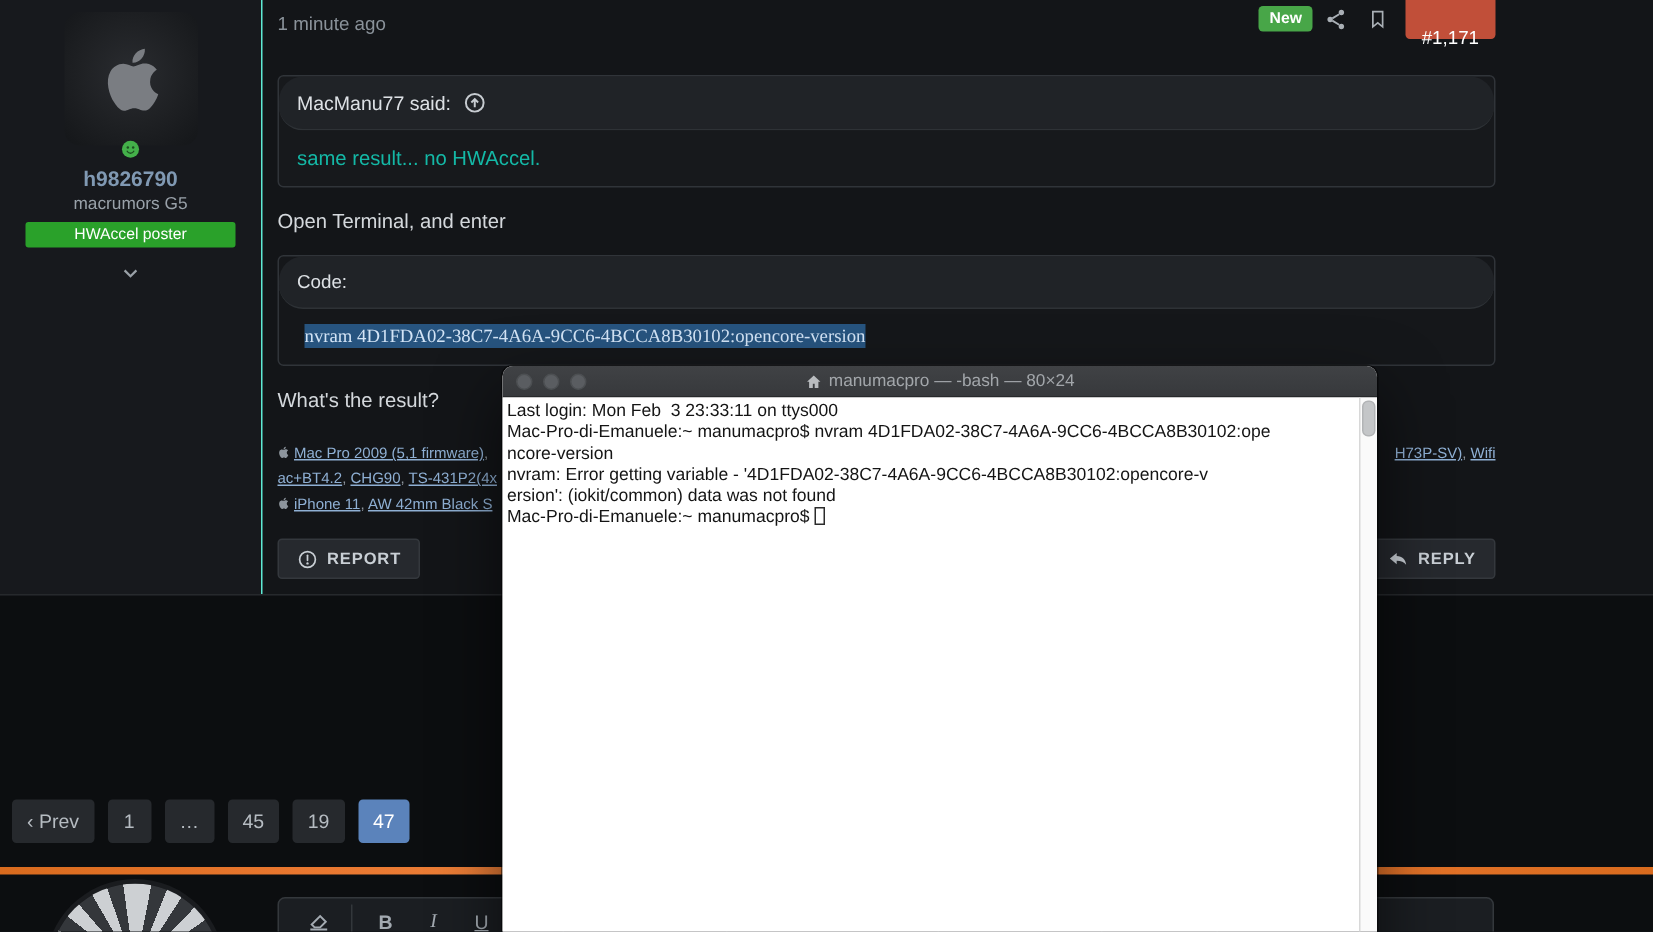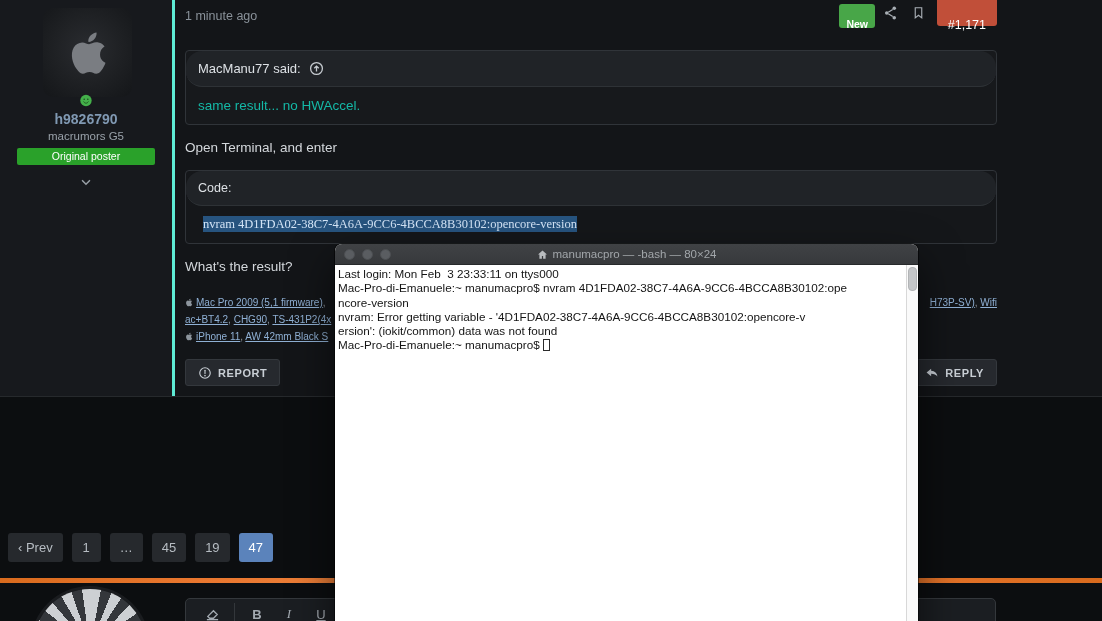--- a/index.html
+++ b/index.html
@@ -16,34 +16,34 @@
   html,body{width:1102px;height:621px;}
   body{
     position:relative;overflow:hidden;background:#0c0e10;
     font-family:"Liberation Sans",sans-serif;color:#d3d7db;
   }
   button{background:none;border:0;cursor:pointer;font-family:inherit;color:inherit;}
   a{cursor:pointer;}
 
   
   .post{position:absolute;left:0;top:0;width:1102px;height:397px;background:#131518;border-bottom:1px solid #26292c;}
-  .sidebar{position:absolute;left:0;top:0;width:175px;height:396px;background:#17191d;border-right:3px solid #5eead4;text-align:center;}
+  .sidebar{position:absolute;left:0;top:0;width:175px;height:396px;background:#17191d;border-right:1px solid #5eead4;text-align:center;}
   .avatar{position:absolute;left:43px;top:8px;width:89px;height:89px;border-radius:10px;
     background:radial-gradient(circle at 50% 46%,#2a2c30 0%,#1e2023 55%,#141619 100%);
     display:flex;align-items:center;justify-content:center;}
   .online-badge{position:absolute;top:93px;left:50%;transform:translateX(-50%);width:13px;height:13px;border-radius:50%;}
   .username{position:absolute;top:111px;left:0;width:100%;font-size:14px;font-weight:bold;color:var(--username-blue);text-decoration:none;}
   .usertitle{position:absolute;top:130px;left:0;width:100%;font-size:11.5px;color:#99a1a9;}
   .op-badge{position:absolute;top:148px;left:17px;right:17px;height:17px;line-height:17px;border-radius:2px;
     background:var(--op-badge-green);color:#fff;font-size:10.5px;}
   .sidebar-chevron{position:absolute;top:175px;left:50%;transform:translateX(-50%);}
 
   .content{position:absolute;left:185px;top:0;width:812px;height:397px;}
   .timestamp{position:absolute;top:9px;left:0;font-size:12.5px;color:#8a929a;text-decoration:none;}
-  .new-badge{position:absolute;top:4px;right:122px;height:17px;line-height:17px;padding:12px 7px;border-radius:3px;
+  .new-badge{position:absolute;top:4px;right:122px;height:17px;line-height:17px;padding:0 7px;border-radius:3px;
     background:var(--new-badge-green);color:#fff;font-size:10.5px;font-weight:bold;}
   .icon-btn{position:absolute;top:5px;color:#a9afb5;}
   .share-btn{right:99px;}
   .bookmark-btn{right:72px;}
   .post-number{position:absolute;top:0;right:0;height:24px;line-height:24px;padding:13px 11px;border-radius:0 0 3px 3px;
     background:var(--post-number-bg);color:#fff;font-size:12.5px;text-decoration:none;}
 
   .bbblock{position:absolute;left:0;right:0;border:1px solid #303439;border-radius:4px;background:#17191c;overflow:hidden;}
   .quote-block{top:50px;}
   .block-head{padding:10px 12px;background:#202327;border-bottom:1px solid #2e3236;color:#dde1e5;font-size:13px;
@@ -126,21 +126,21 @@
     <span class="online-badge">
       <svg width="13" height="13" viewBox="0 0 16 16">
         <circle cx="8" cy="8" r="7" fill="#44b04a"></circle>
         <circle cx="5.8" cy="6.5" r="1" fill="#1d4d20"></circle>
         <circle cx="10.2" cy="6.5" r="1" fill="#1d4d20"></circle>
         <path d="M5 9.2c.8 1.4 1.8 2.1 3 2.1s2.2-.7 3-2.1" stroke="#1d4d20" stroke-width="1.1" fill="none"></path>
       </svg>
     </span>
     <a class="username">h9826790</a>
     <div class="usertitle">macrumors G5</div>
-    <div class="op-badge">Original poster</div>
+    <div class="op-badge">HWAccel poster</div>
     <button class="sidebar-chevron">
       <svg width="16" height="14" viewBox="0 0 16 16" fill="none" stroke="#99a0a7" stroke-width="1.7">
         <path d="M3.5 6l4.5 4.5L12.5 6"></path>
       </svg>
     </button>
   </div>
 
   <div class="content">
     <a class="timestamp">1 minute ago</a>
 

